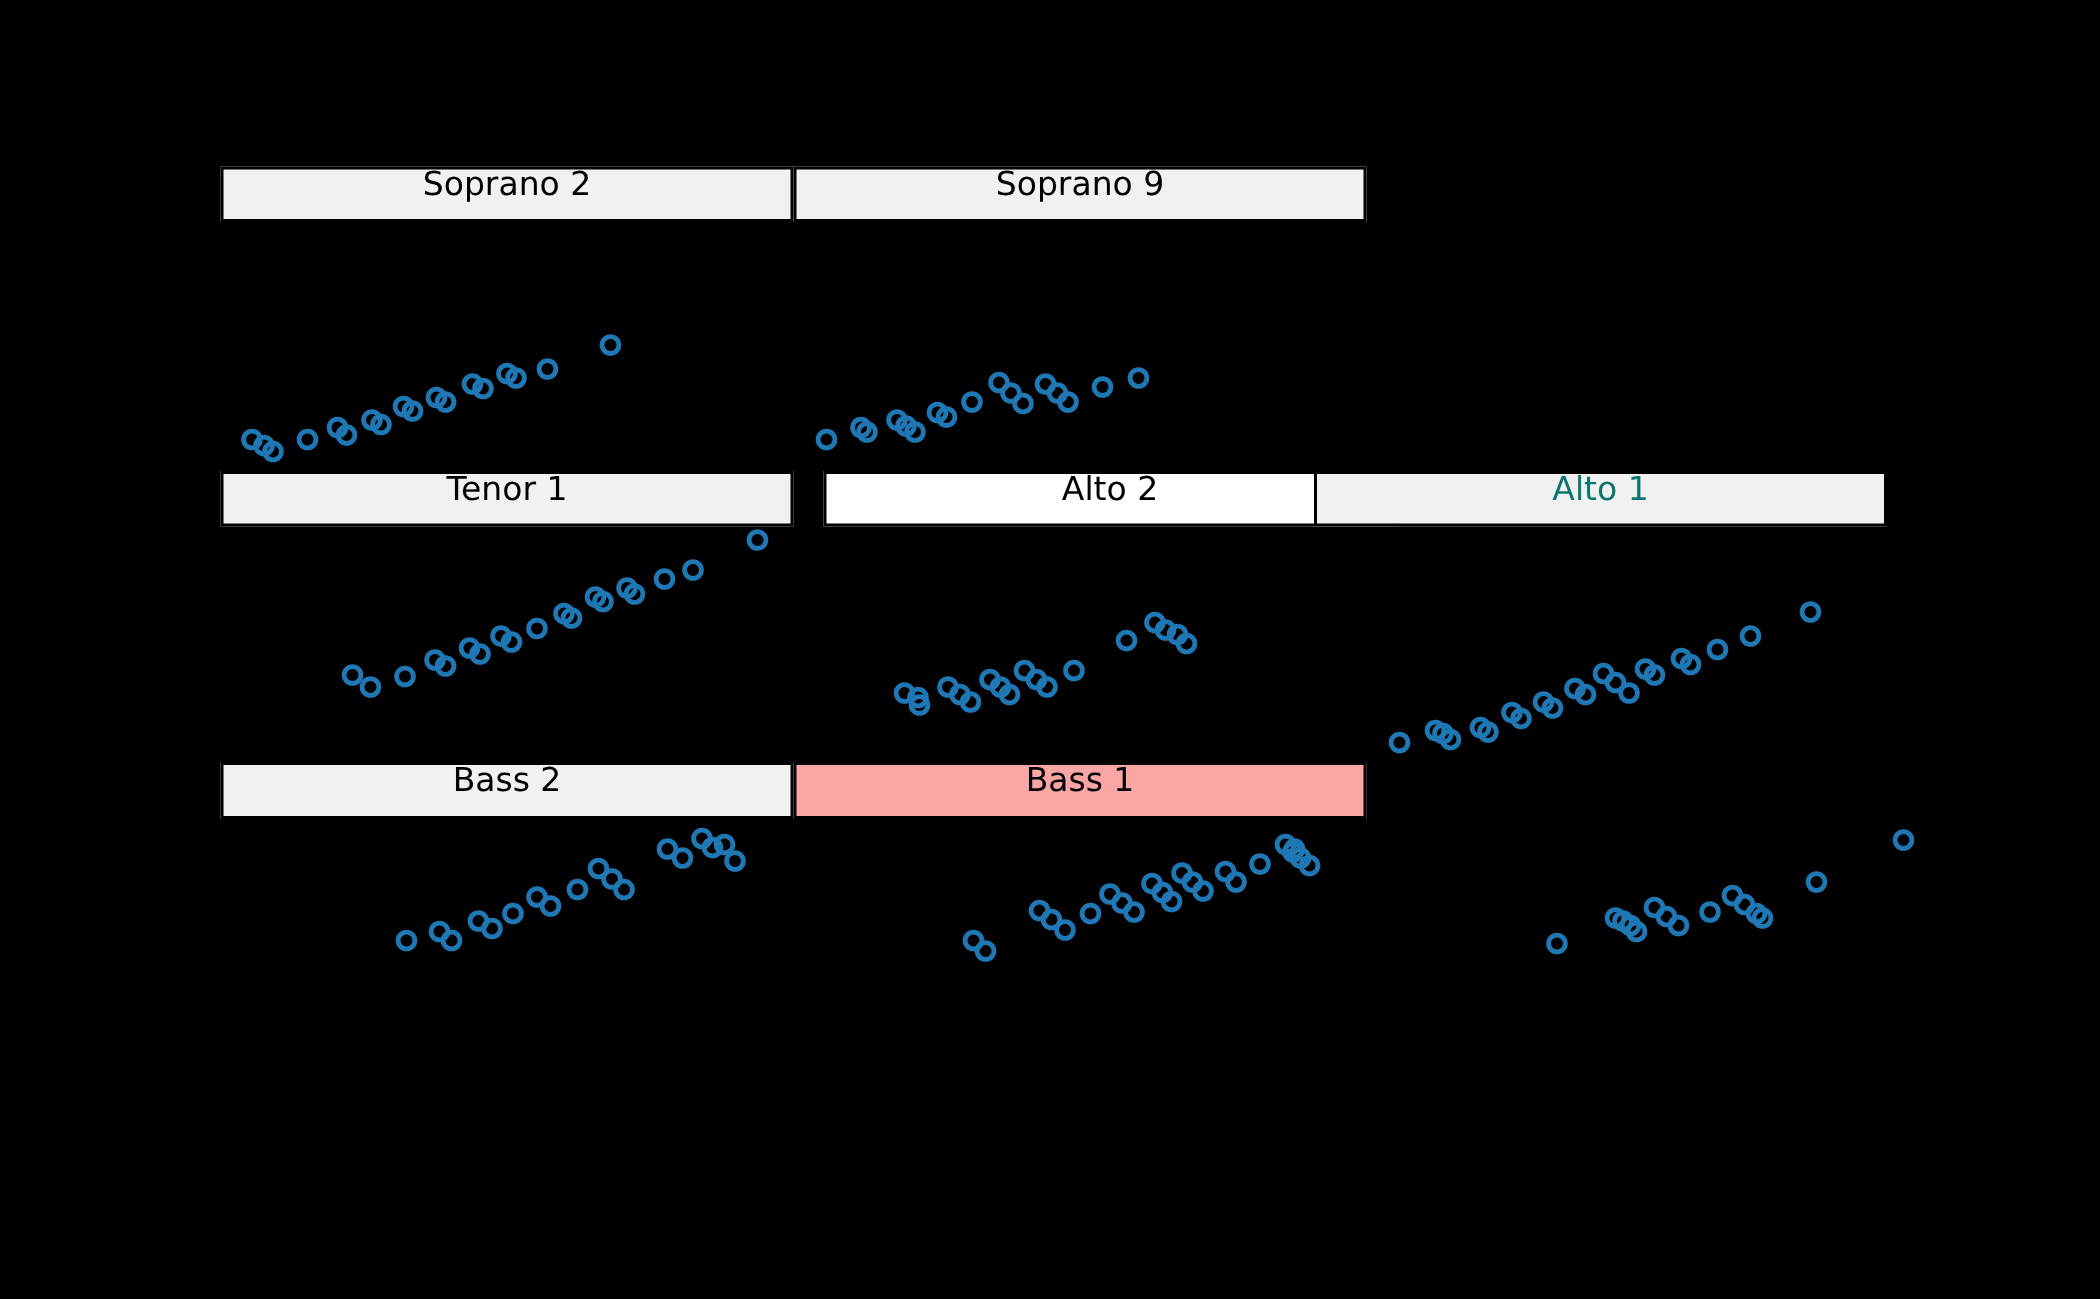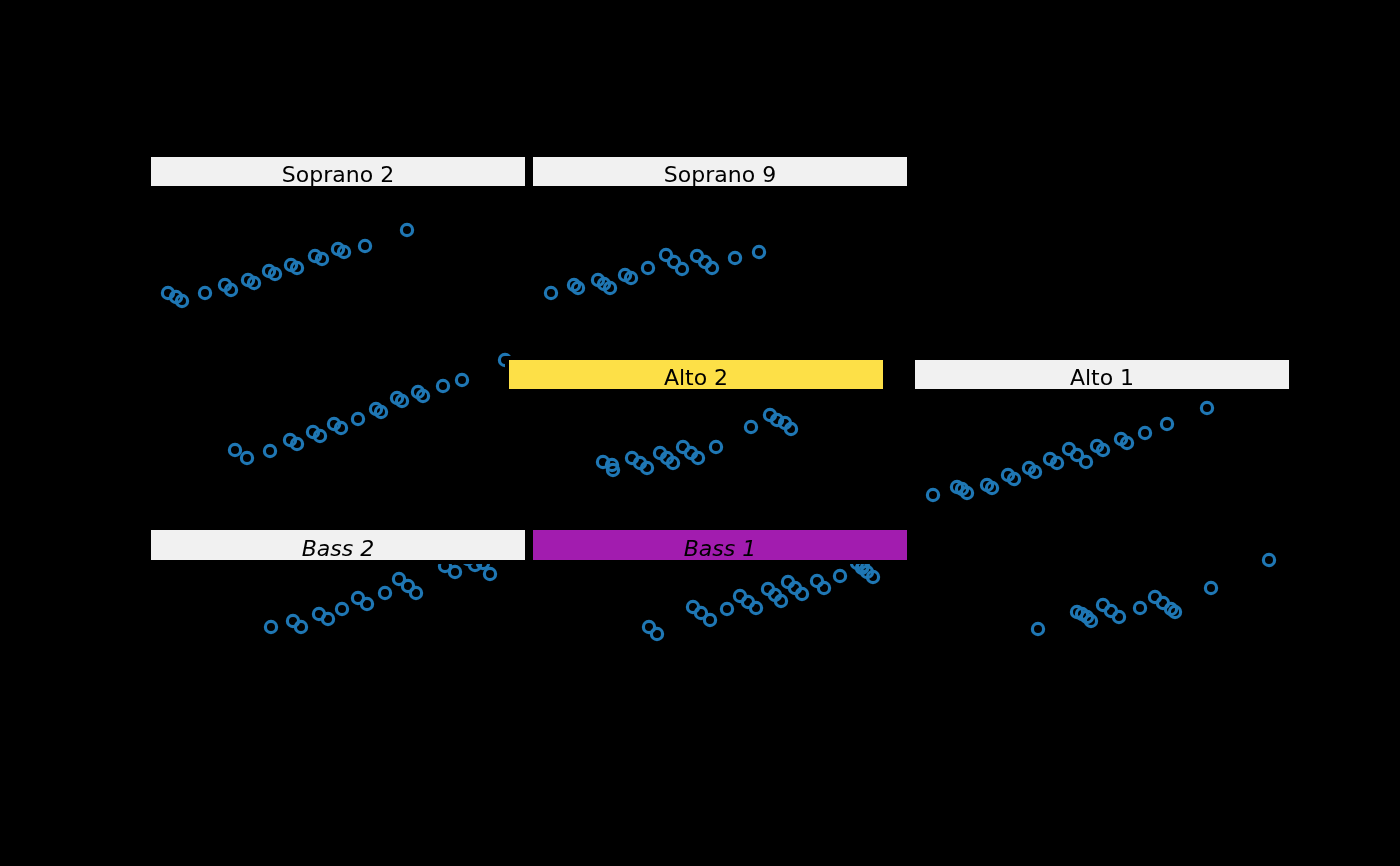--- a/index.html
+++ b/index.html
@@ -25,28 +25,27 @@
   .strip-row {
     position: absolute;
     left: 0;
     width: 1400px;
   }
   .strip-cell {
     position: absolute;
     top: 0;
     height: 100%;
     box-sizing: border-box;
-    border: 4px solid #4d7c0f;
+    border: 2px solid #4d7c0f;
     display: flex;
-    align-items: flex-end;
+    align-items: flex-start;
     justify-content: center;
     font-size: 22px;
     line-height: 1;
     white-space: nowrap;
-    margin-top: 42px;
   }
 </style>
 </head>
 <body>
 
 <div class="figure">
 
   <svg class="points-layer" viewBox="0 0 1400 866" xmlns="http://www.w3.org/2000/svg">
       <circle cx="168" cy="293" r="5.6" fill="none" stroke="#1f77b4" stroke-width="3.2"></circle>
       <circle cx="176" cy="297" r="5.6" fill="none" stroke="#1f77b4" stroke-width="3.2"></circle>
@@ -203,30 +202,33 @@
   <div class="strip-row" style="top: 111px; height: 37px;">
     <div class="strip-cell" style="left: 147px; width: 382px; background: rgb(241, 241, 241); border-color: rgb(0, 0, 0); color: rgb(0, 0, 0);">
       <span>Soprano 2</span>
     </div>
     <div class="strip-cell" style="left: 529px; width: 382px; background: rgb(241, 241, 241); border-color: rgb(0, 0, 0); color: rgb(0, 0, 0);">
       <span>Soprano 9</span>
     </div>
   </div>
 
   <div class="strip-row" style="top: 314px; height: 37px;">
-    <div class="strip-cell" style="left: 505px; width: 382px; background: #fde047; border-color: rgb(0, 0, 0); color: rgb(0, 0, 0);">
+    <div class="strip-cell" style="left: 147px; width: 382px; background: rgb(241, 241, 241); border-color: rgb(0, 0, 0); color: rgb(0, 0, 0);">
+      <span>Tenor 1</span>
+    </div>
+    <div class="strip-cell" style="left: 549px; width: 382px; background: #ffffff; border-color: rgb(0, 0, 0); color: rgb(0, 0, 0);">
       <span>Alto 2</span>
     </div>
-    <div class="strip-cell" style="left: 911px; width: 382px; background: rgb(241, 241, 241); border-color: rgb(0, 0, 0); color: #000000;">
+    <div class="strip-cell" style="left: 876px; width: 382px; background: rgb(241, 241, 241); border-color: rgb(0, 0, 0); color: #0f766e;">
       <span>Alto 1</span>
     </div>
   </div>
 
-  <div class="strip-row" style="top: 484px; height: 38px; font-style: italic;">
+  <div class="strip-row" style="top: 508px; height: 38px;">
     <div class="strip-cell" style="left: 147px; width: 382px; background: rgb(241, 241, 241); border-color: rgb(0, 0, 0); color: rgb(0, 0, 0);">
       <span>Bass 2</span>
     </div>
-    <div class="strip-cell" style="left: 529px; width: 382px; background: #a21caf; border-color: rgb(0, 0, 0); color: rgb(0, 0, 0);">
+    <div class="strip-cell" style="left: 529px; width: 382px; background: #fca5a5; border-color: rgb(0, 0, 0); color: rgb(0, 0, 0);">
       <span>Bass 1</span>
     </div>
   </div>
 
 </div>
 
 </body></html>

